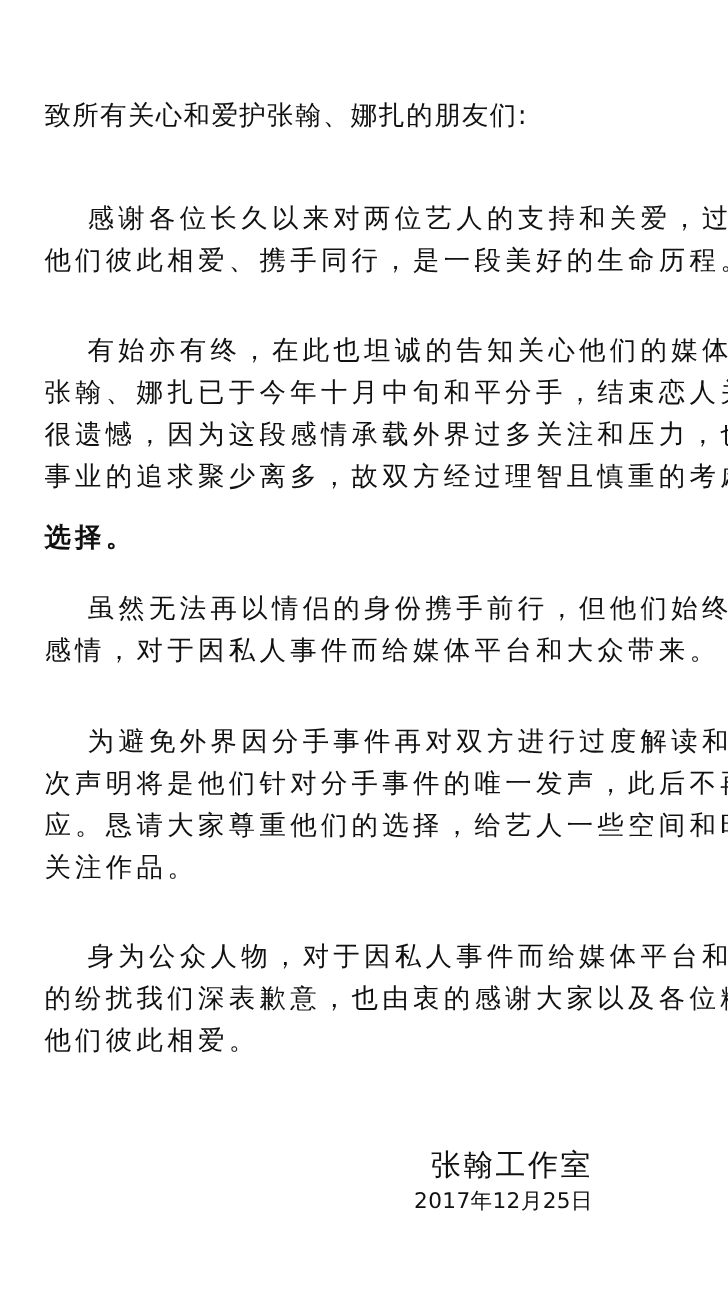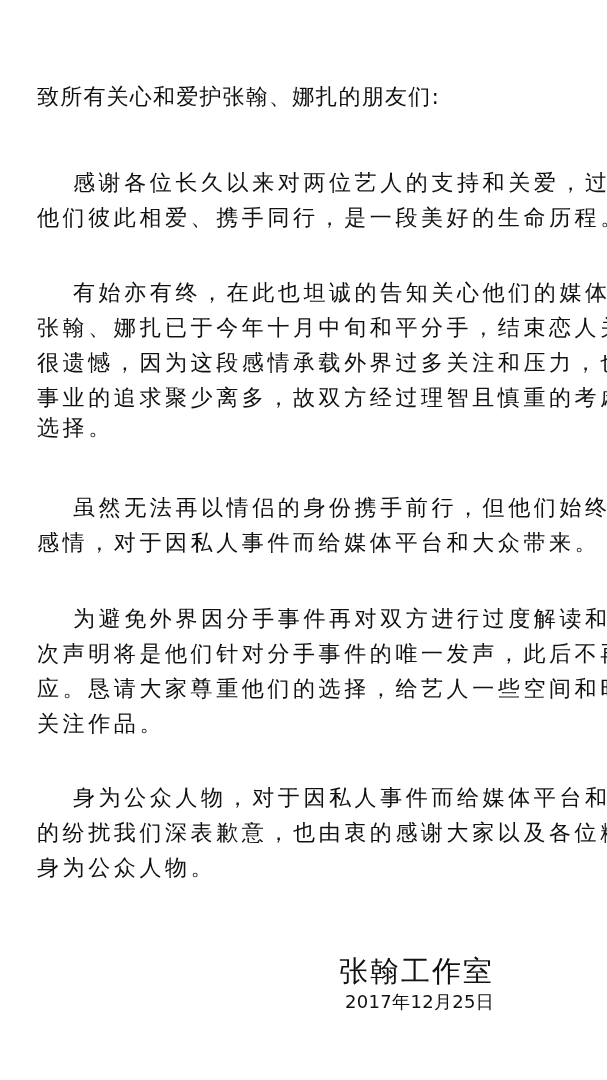--- a/index.html
+++ b/index.html
@@ -42,21 +42,21 @@
       font-size: 22px;
       line-height: 26px;
       letter-spacing: 1.2px;
       color: #111111;
     }
     .signature {
       position: absolute;
       right: 34px;
       top: 956px;
       white-space: nowrap;
-      font-size: 29px;
+      font-size: 25px;
       line-height: 30px;
       letter-spacing: 2px;
       color: #111111;
       text-align: right;
     }
     .date {
       position: absolute;
       right: 34px;
       top: 991px;
       white-space: nowrap;
@@ -76,37 +76,37 @@
   <div class="paragraph">
     <div class="line indent" style="top:170px;">感谢各位长久以来对两位艺人的支持和关爱，过去近三年</div>
     <div class="line" style="top:205px;">他们彼此相爱、携手同行，是一段美好的生命历程。</div>
   </div>
 
   <div class="paragraph">
     <div class="line indent" style="top:280px;">有始亦有终，在此也坦诚的告知关心他们的媒体和朋友:</div>
     <div class="line" style="top:315px;">张翰、娜扎已于今年十月中旬和平分手，结束恋人关系。我们</div>
     <div class="line" style="top:350px;">很遗憾，因为这段感情承载外界过多关注和压力，也因彼此对</div>
     <div class="line" style="top:385px;">事业的追求聚少离多，故双方经过理智且慎重的考虑做出此番</div>
-    <div class="line" style="top:415px;">选择。</div>
+    <div class="line" style="top:436px;font-weight:bold;">选择。</div>
   </div>
 
   <div class="paragraph">
     <div class="line indent" style="top:495px;">虽然无法再以情侣的身份携手前行，但他们始终珍视这份</div>
     <div class="line" style="top:530px;">感情，对于因私人事件而给媒体平台和大众带来。</div>
   </div>
 
   <div class="paragraph">
     <div class="line indent" style="top:606px;">为避免外界因分手事件再对双方进行过度解读和揣测，此</div>
     <div class="line" style="top:641px;">次声明将是他们针对分手事件的唯一发声，此后不再做任何回</div>
     <div class="line" style="top:676px;">应。恳请大家尊重他们的选择，给艺人一些空间和时间，多多</div>
     <div class="line" style="top:711px;">关注作品。</div>
   </div>
 
   <div class="paragraph">
     <div class="line indent" style="top:785px;">身为公众人物，对于因私人事件而给媒体平台和大众带来</div>
     <div class="line" style="top:820px;">的纷扰我们深表歉意，也由衷的感谢大家以及各位粉丝朋友们</div>
-    <div class="line" style="top:855px;">身为公众人物。</div>
+    <div class="line" style="top:855px;">他们彼此相爱。</div>
   </div>
 
   <div class="signature">张翰工作室</div>
   <div class="date">2017年12月25日</div>
 
 </div>
 
 </body></html>

